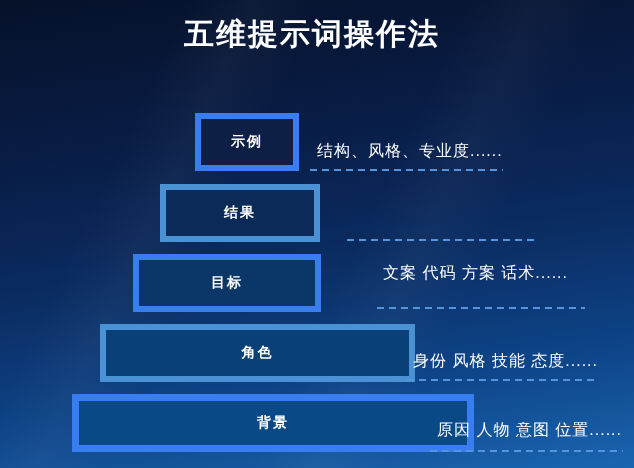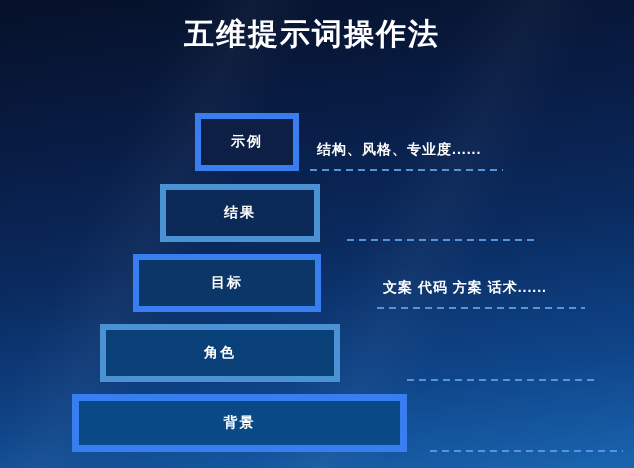--- a/index.html
+++ b/index.html
@@ -32,29 +32,29 @@
   .box{
     position:absolute;box-sizing:border-box;
     display:flex;align-items:center;justify-content:center;
   }
   .box span{
     color:var(--text);font-size:14px;font-weight:bold;letter-spacing:2px;
   }
   .b1{left:195px;top:113px;width:104px;height:58px;border:6px solid var(--border-vivid);background:var(--box1-fill);}
   .b2{left:160px;top:184px;width:160px;height:58px;border:6px solid var(--border-steel);background:var(--box2-fill);}
   .b3{left:133px;top:254px;width:188px;height:58px;border:6px solid var(--border-vivid);background:var(--box3-fill);}
-  .b4{left:100px;top:324px;width:240px;height:58px;border:6px solid var(--border-steel);background:var(--box4-fill);}
-  .b5{left:72px; top:394px;width:335px;height:58px;border:7px solid var(--border-vivid);background:var(--box5-fill);}
+  .b4{left:100px;top:324px;width:315px;height:58px;border:6px solid var(--border-steel);background:var(--box4-fill);}
+  .b5{left:72px; top:394px;width:402px;height:58px;border:7px solid var(--border-vivid);background:var(--box5-fill);}
   .desc{
     position:absolute;color:var(--text);
-    font-size:14px;font-weight:bold;letter-spacing:1px;white-space:nowrap;
+    font-size:16px;font-weight:normal;letter-spacing:1px;white-space:nowrap;
   }
   .d1{left:317px;top:141px;}
   .d2{left:353px;top:211px;}
-  .d3{left:383px;top:279px;}
+  .d3{left:383px;top:263px;}
   .d4{left:413px;top:351px;}
   .d5{left:437px;top:420px;}
   .dash{
     position:absolute;height:2px;
     background:repeating-linear-gradient(90deg,var(--dash) 0 7px,transparent 7px 12px);
   }
   .l1{left:310px;top:169px;width:193px;}
   .l2{left:347px;top:239px;width:190px;}
   .l3{left:377px;top:307px;width:208px;}
   .l4{left:407px;top:379px;width:190px;}
@@ -80,20 +80,22 @@
 
   <div class="box b3">
     <span>目标</span>
   </div>
   <div class="desc d3">文案 代码 方案 话术......</div>
   <div class="dash l3"></div>
 
   <div class="box b4">
     <span>角色</span>
   </div>
+  <div class="desc d4">身份 风格 技能 态度......</div>
   <div class="dash l4"></div>
 
   <div class="box b5">
     <span>背景</span>
   </div>
+  <div class="desc d5">原因 人物 意图 位置......</div>
   <div class="dash l5"></div>
 
 </div>
 
 </body></html>

